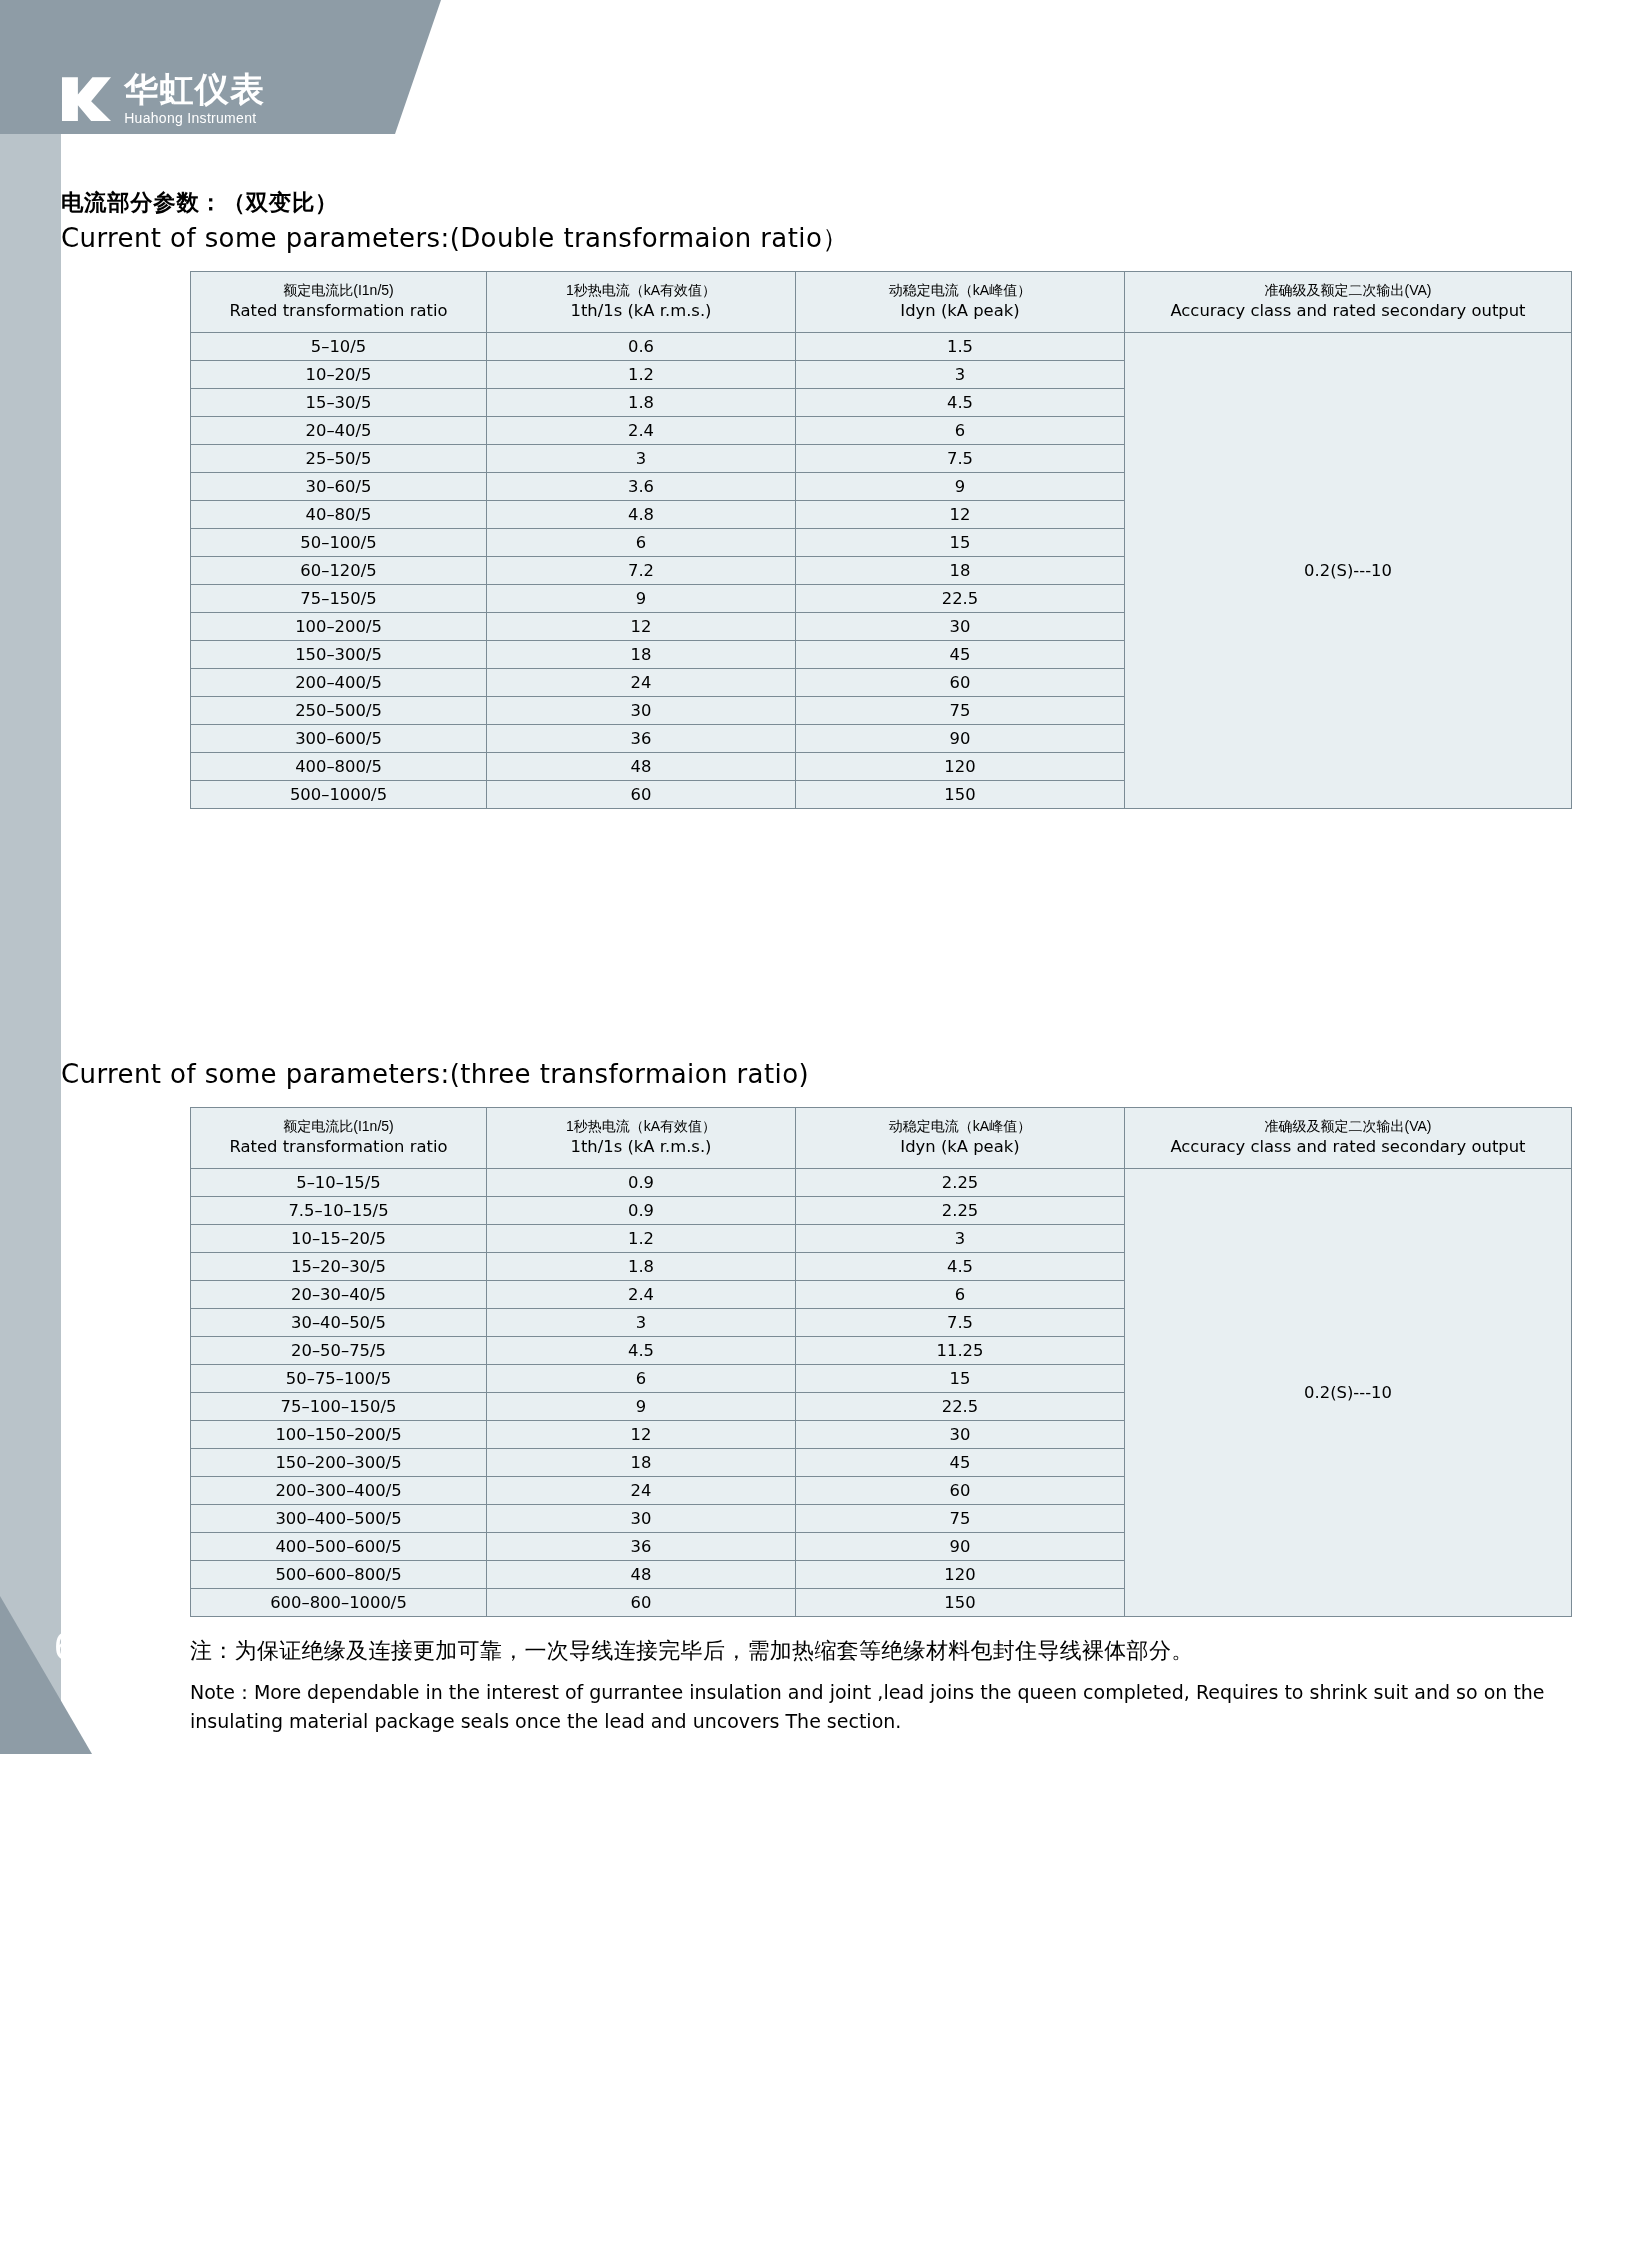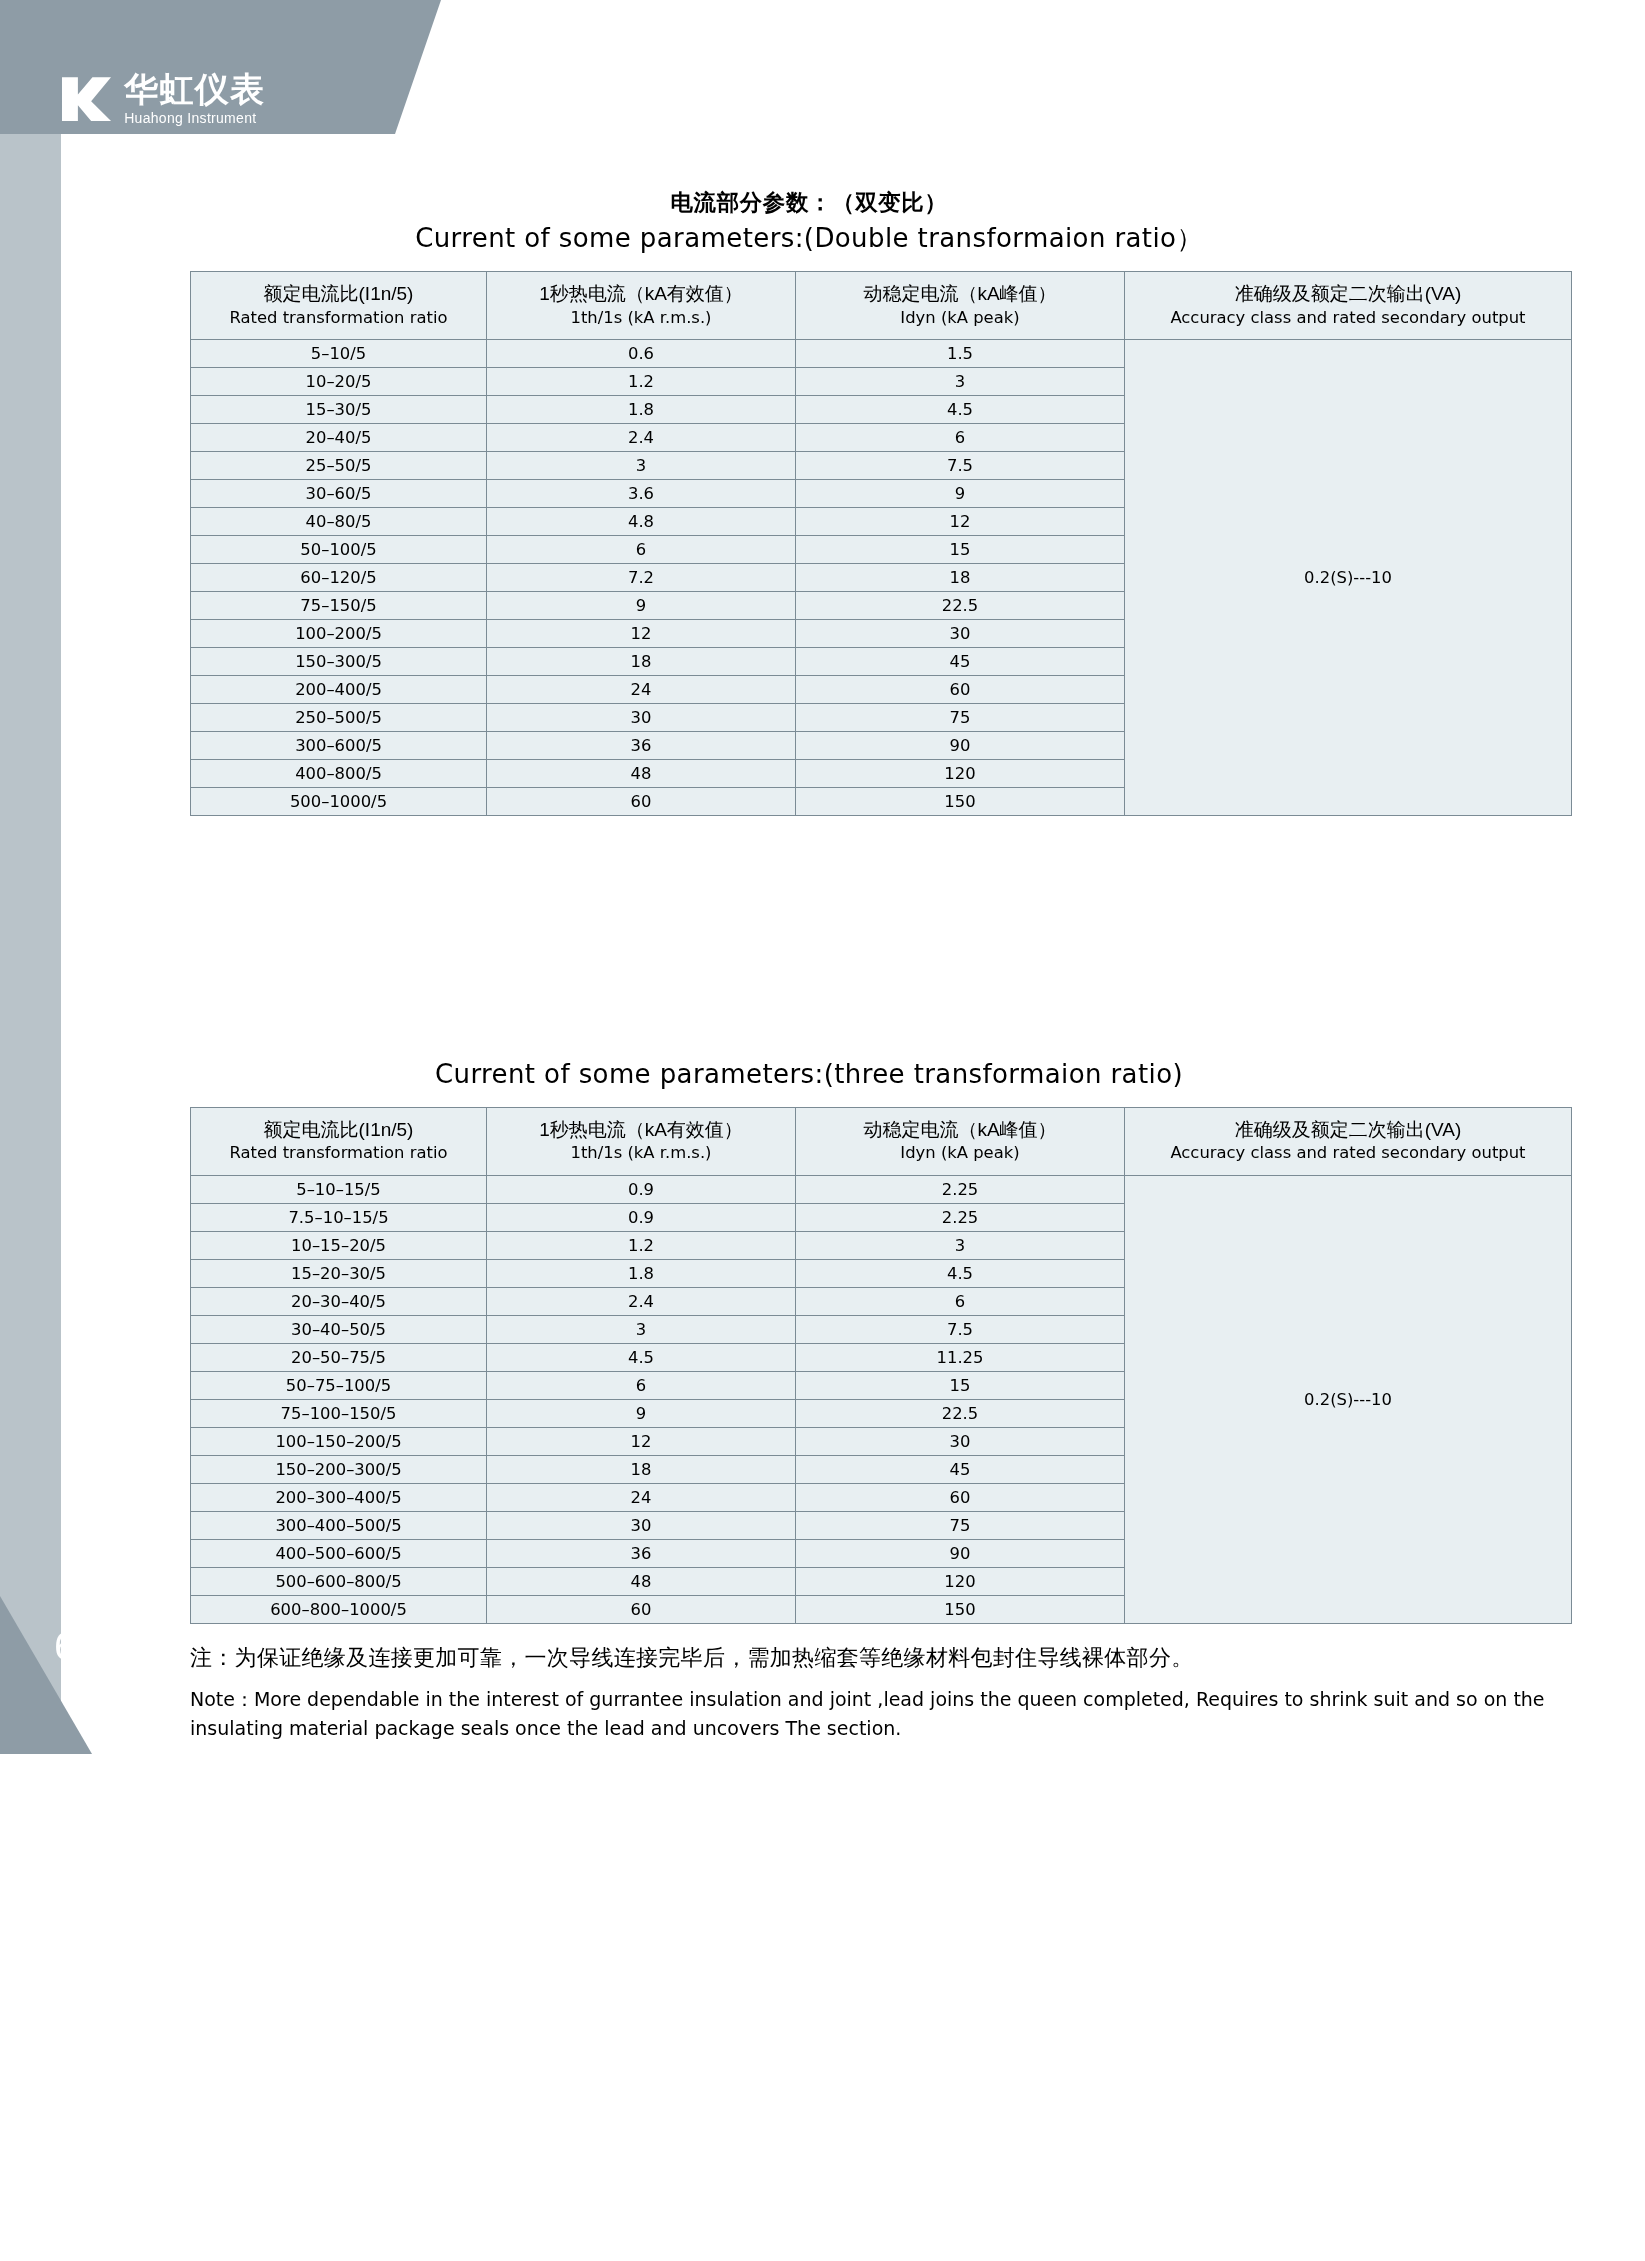--- a/index.html
+++ b/index.html
@@ -111,21 +111,21 @@
     left: 61px;
     top: 0;
     width: 1585px;
   }
   .section {
     position: absolute;
     left: 0;
     width: 1585px;
   }
   .titles {
-    text-align: center;
+    text-align: left;
     padding-right: 89px;
   }
   .title-cn {
     font-size: 22.4px;
     font-weight: bold;
     color: #000000;
     letter-spacing: 0.7px;
     line-height: 1.3;
   }
   .title-en {
@@ -147,21 +147,21 @@
     border: 1px solid #7b8b95;
     text-align: center;
     color: #000;
   }
   table.params th {
     padding: 9.2px 4px 10.5px 4px;
     font-weight: normal;
     background: #e8eff2;
   }
   .th-cn {
-    font-size: 19px;
+    font-size: 14px;
     line-height: 1.35;
     display: block;
   }
   .th-en {
     font-size: 16.4px;
     line-height: 1.35;
     display: block;
     font-family: "DejaVu Sans", sans-serif;
   }
   table.params td {

